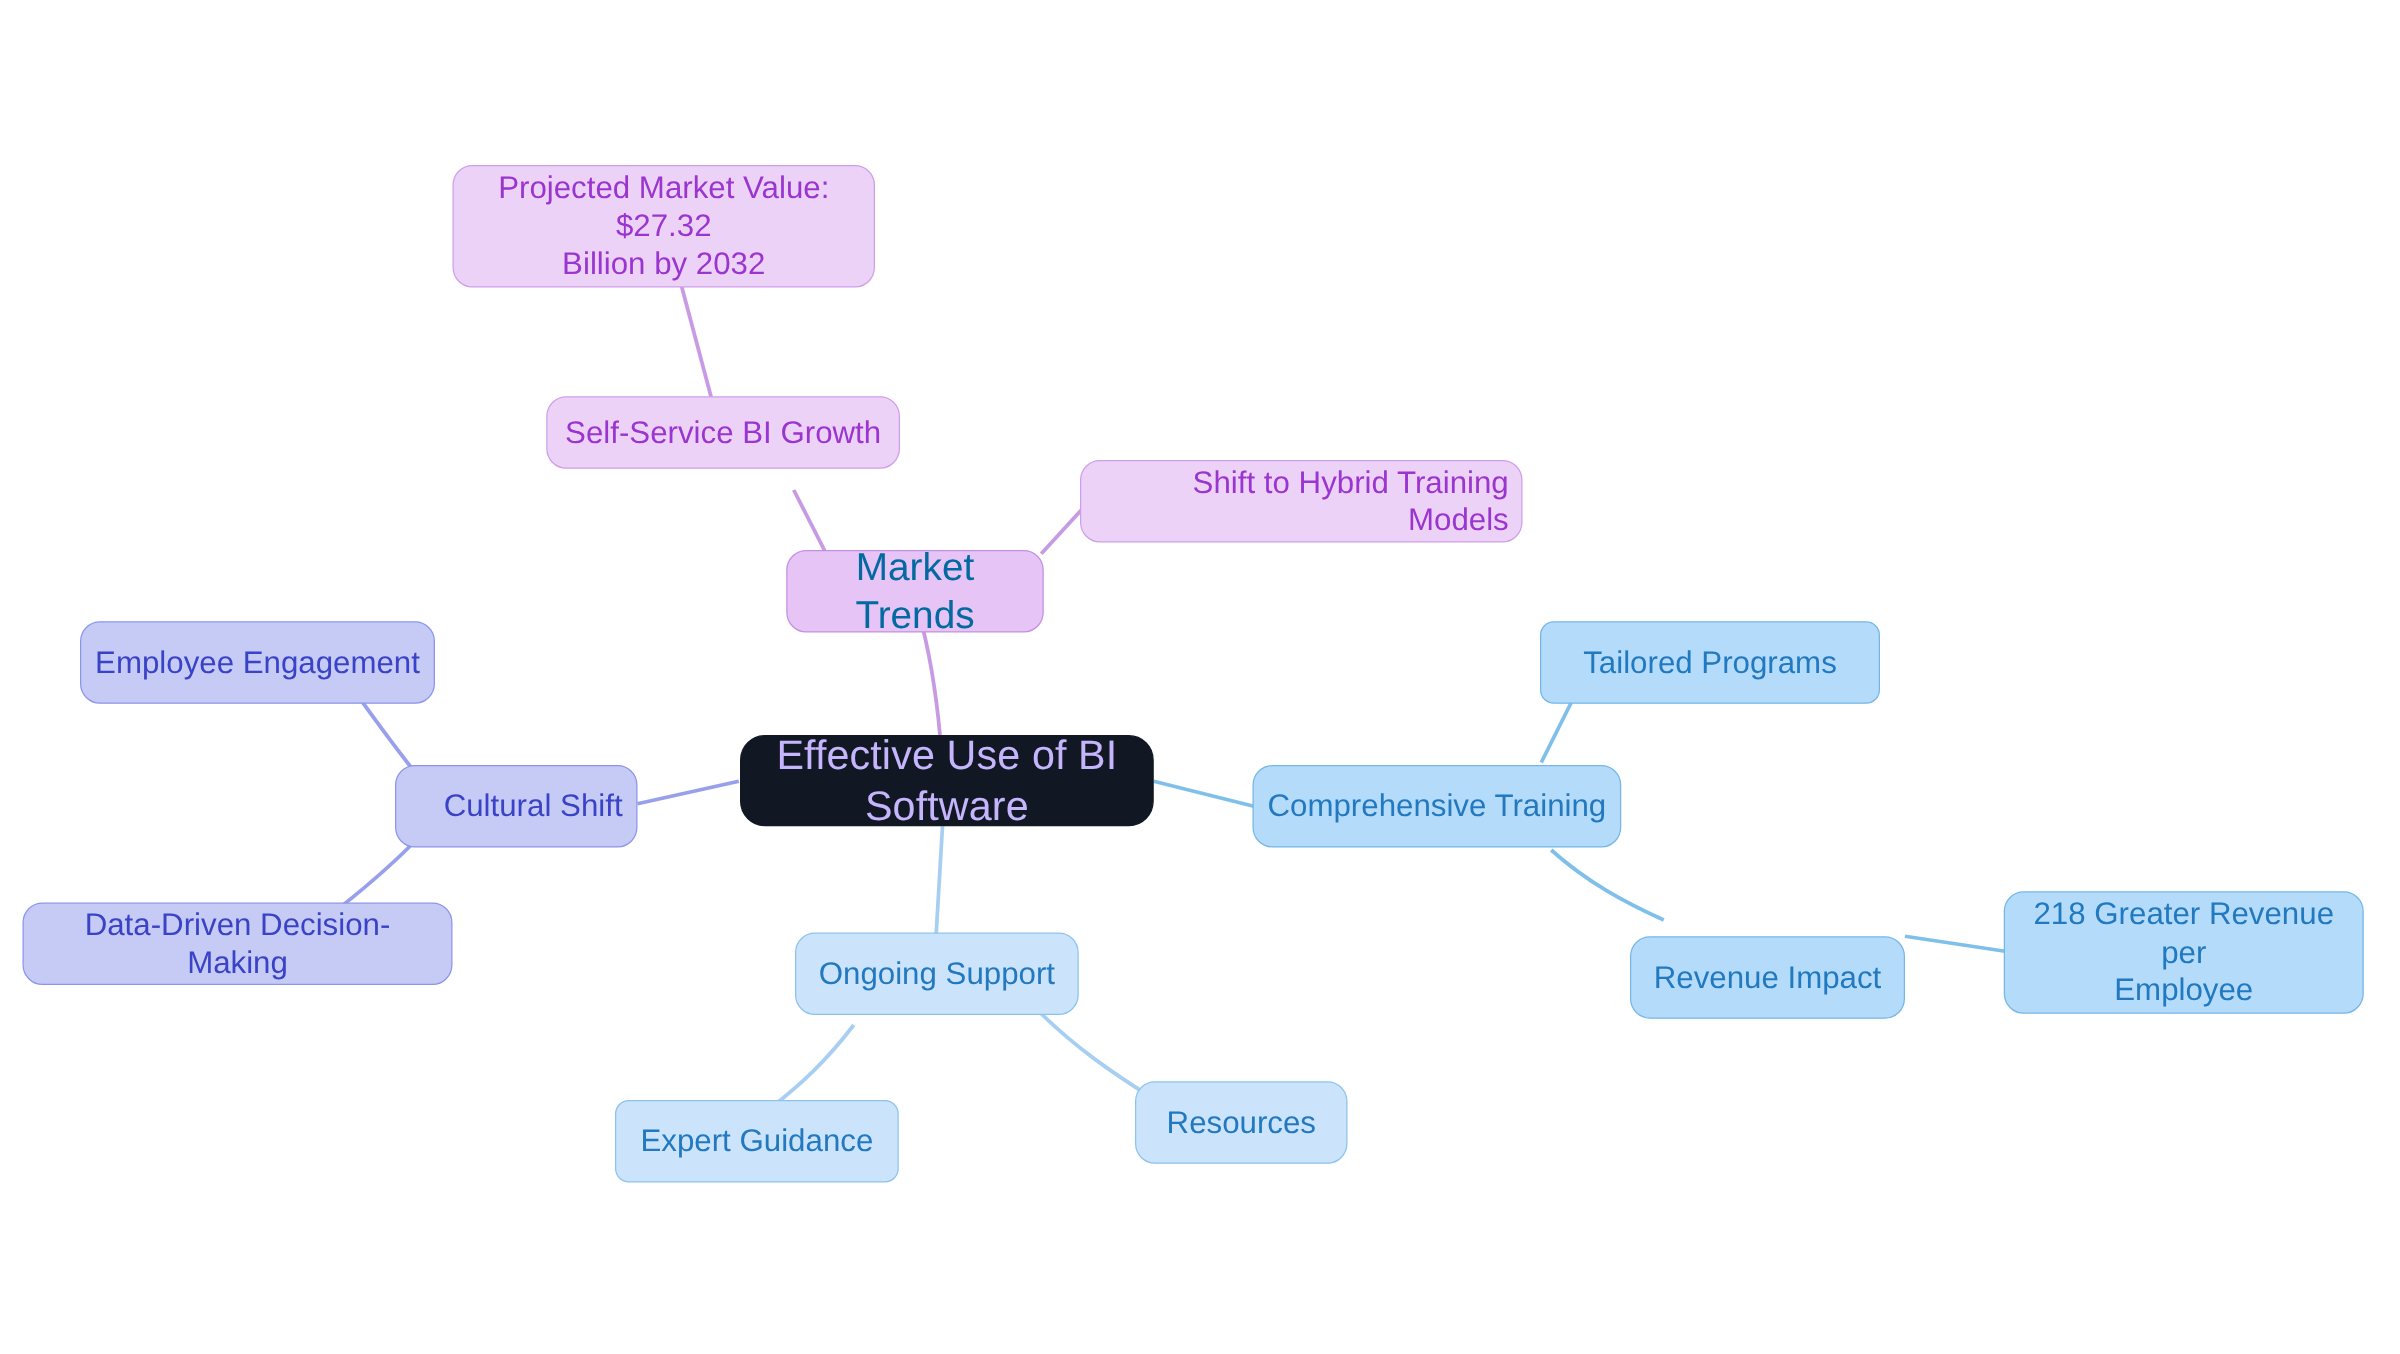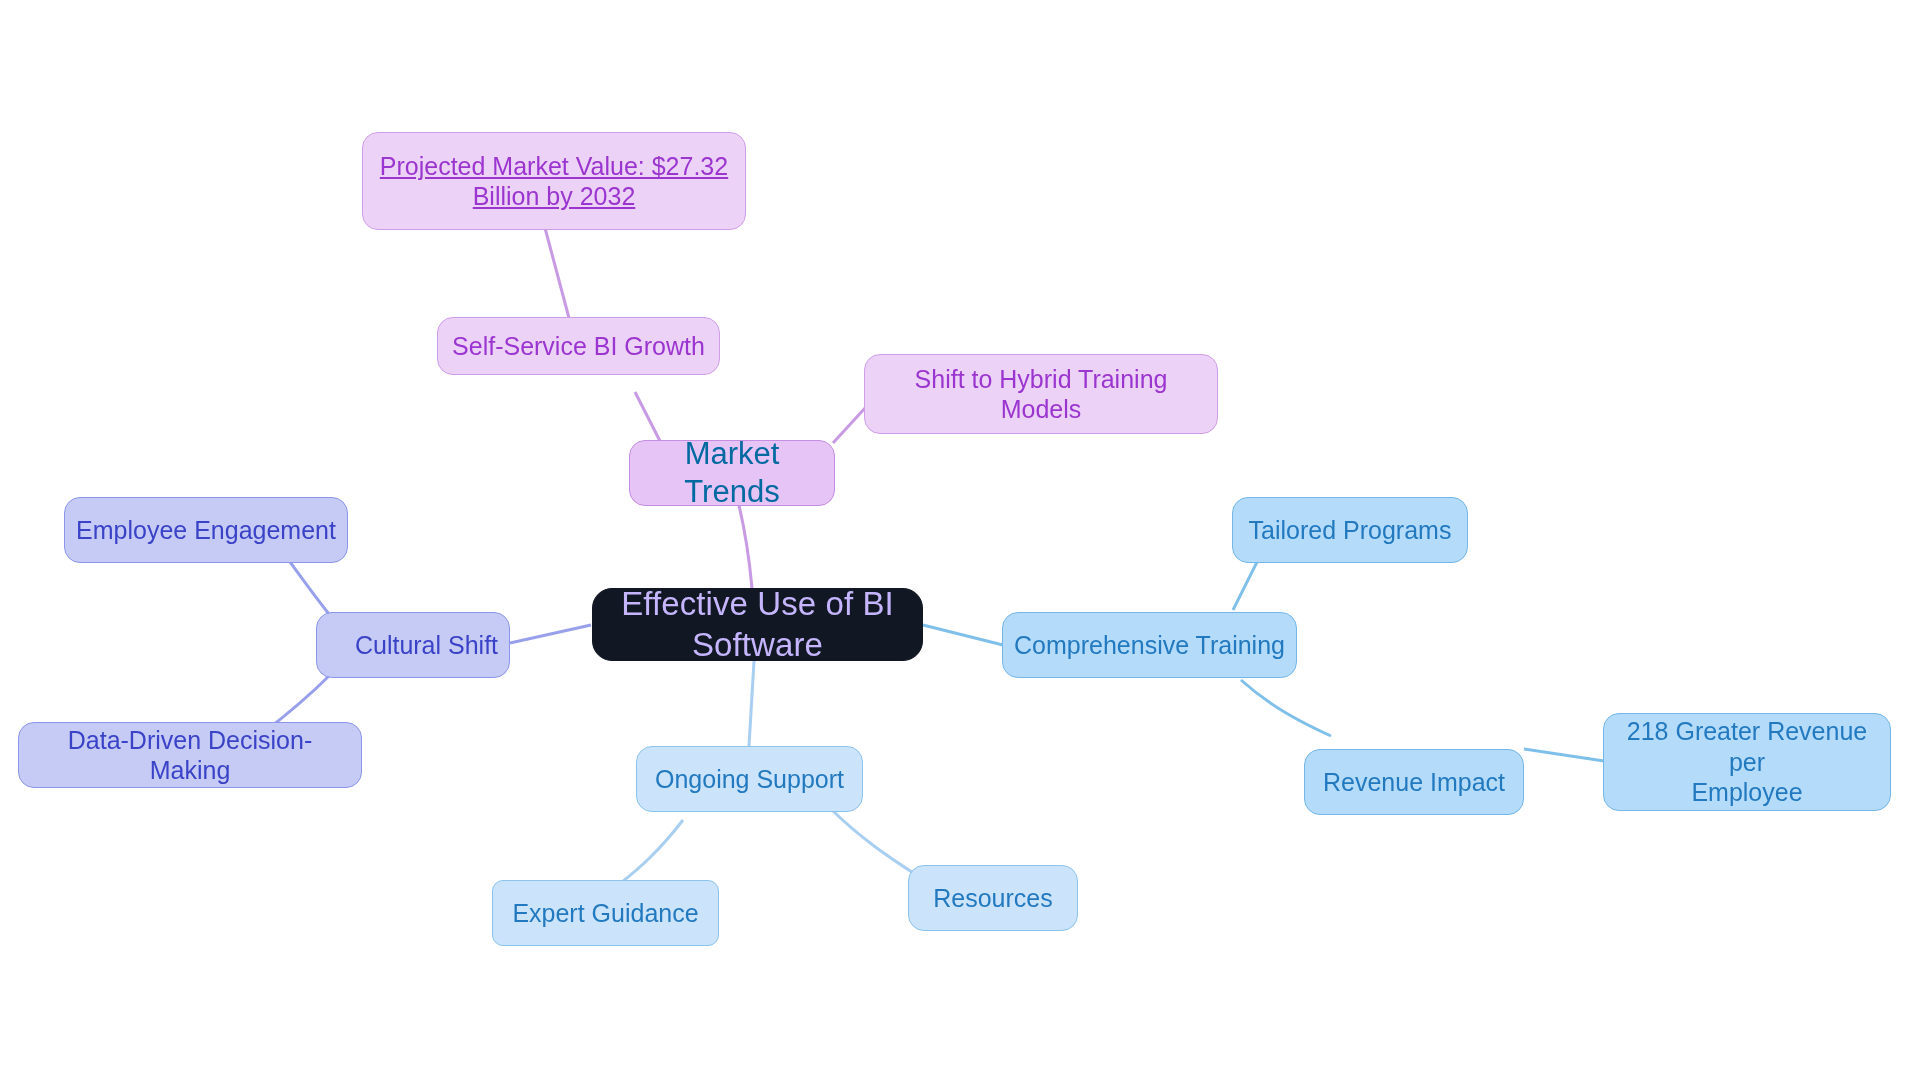--- a/index.html
+++ b/index.html
@@ -112,28 +112,28 @@
 
     <path d="M 330 675 C 305 700, 285 716, 263 733" fill="none" stroke="#98a0ec" stroke-width="3"></path>
   </svg>
 
   <div class="node node-root" style="left:592px; top:588px; width:331px; height:73px;">Effective Use of BI Software</div>
 
   <div class="node node-purple" style="left:629px; top:440px; width:206px; height:66px;">Market Trends</div>
 
   <div class="node node-purple-soft" style="left:437px; top:317px; width:283px; height:58px;">Self-Service BI Growth</div>
 
-  <div class="node node-purple-soft" style="left:362px; top:132px; width:384px; height:98px;text-decoration:underline;">Projected Market Value: $27.32
+  <div class="node node-purple-soft" style="left:362px; top:132px; width:338px; height:98px;">Projected Market Value: $27.32
 Billion by 2032</div>
 
-  <div class="node node-purple-soft" style="left:864px; top:354px; width:354px; height:80px;">Shift to Hybrid Training Models</div>
+  <div class="node node-purple-soft" style="left:864px; top:368px; width:354px; height:66px;text-align:right;">Shift to Hybrid Training Models</div>
 
   <div class="node node-blue" style="left:1002px; top:612px; width:295px; height:66px;">Comprehensive Training</div>
 
-  <div class="node node-blue" style="left:1232px; top:497px; width:236px; height:66px;">Tailored Programs</div>
+  <div class="node node-blue" style="left:1232px; top:497px; width:272px; height:66px;border-radius:11px;">Tailored Programs</div>
 
   <div class="node node-blue" style="left:1304px; top:717px; width:220px; height:66px;margin-top:32px;">Revenue Impact</div>
 
   <div class="node node-blue" style="left:1603px; top:713px; width:288px; height:98px;">218 Greater Revenue per
 Employee</div>
 
   <div class="node node-blue-soft" style="left:636px; top:746px; width:227px; height:66px;">Ongoing Support</div>
 
   <div class="node node-blue-soft" style="left:492px; top:880px; width:227px; height:66px;border-radius:11px;">Expert Guidance</div>
 

